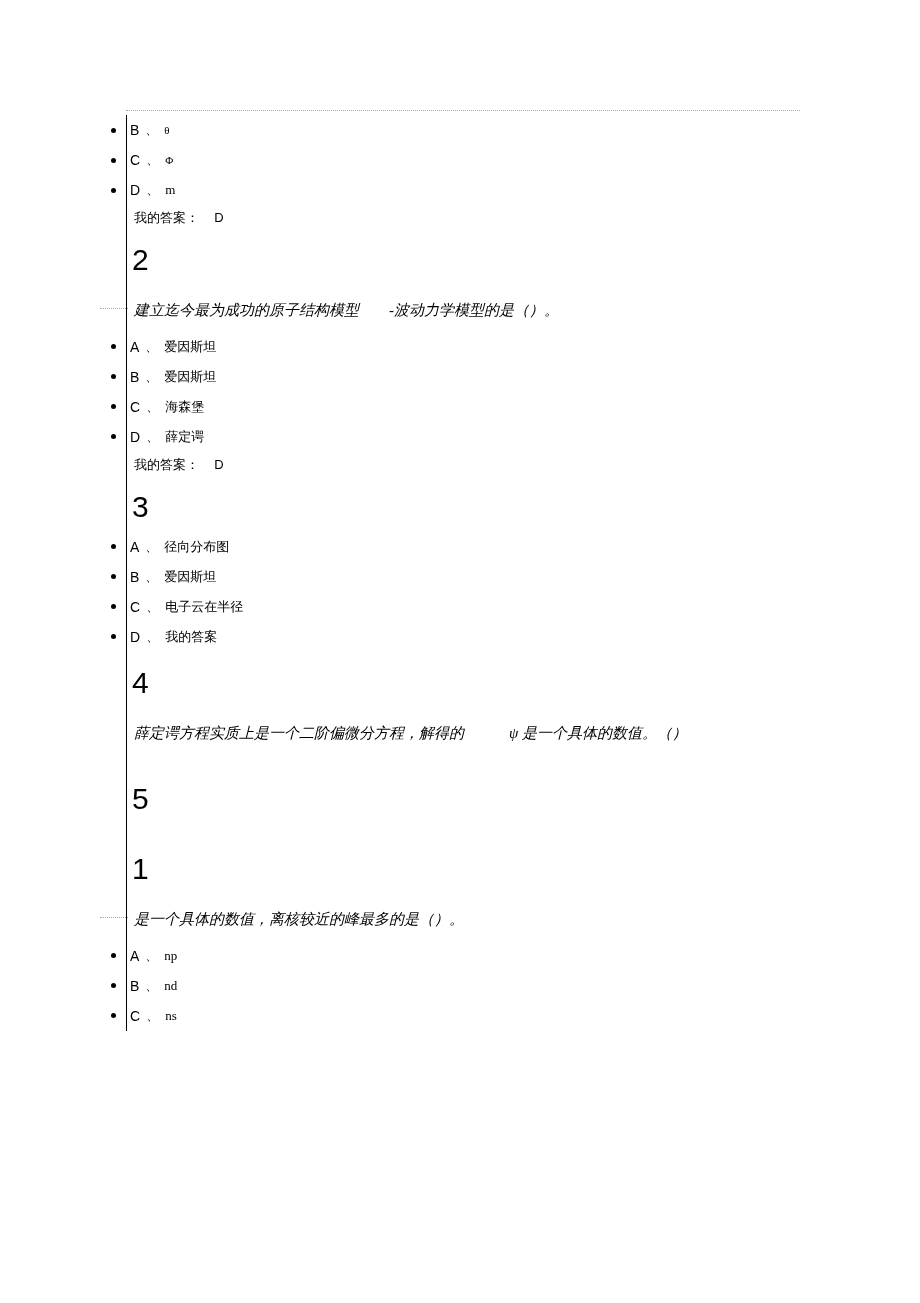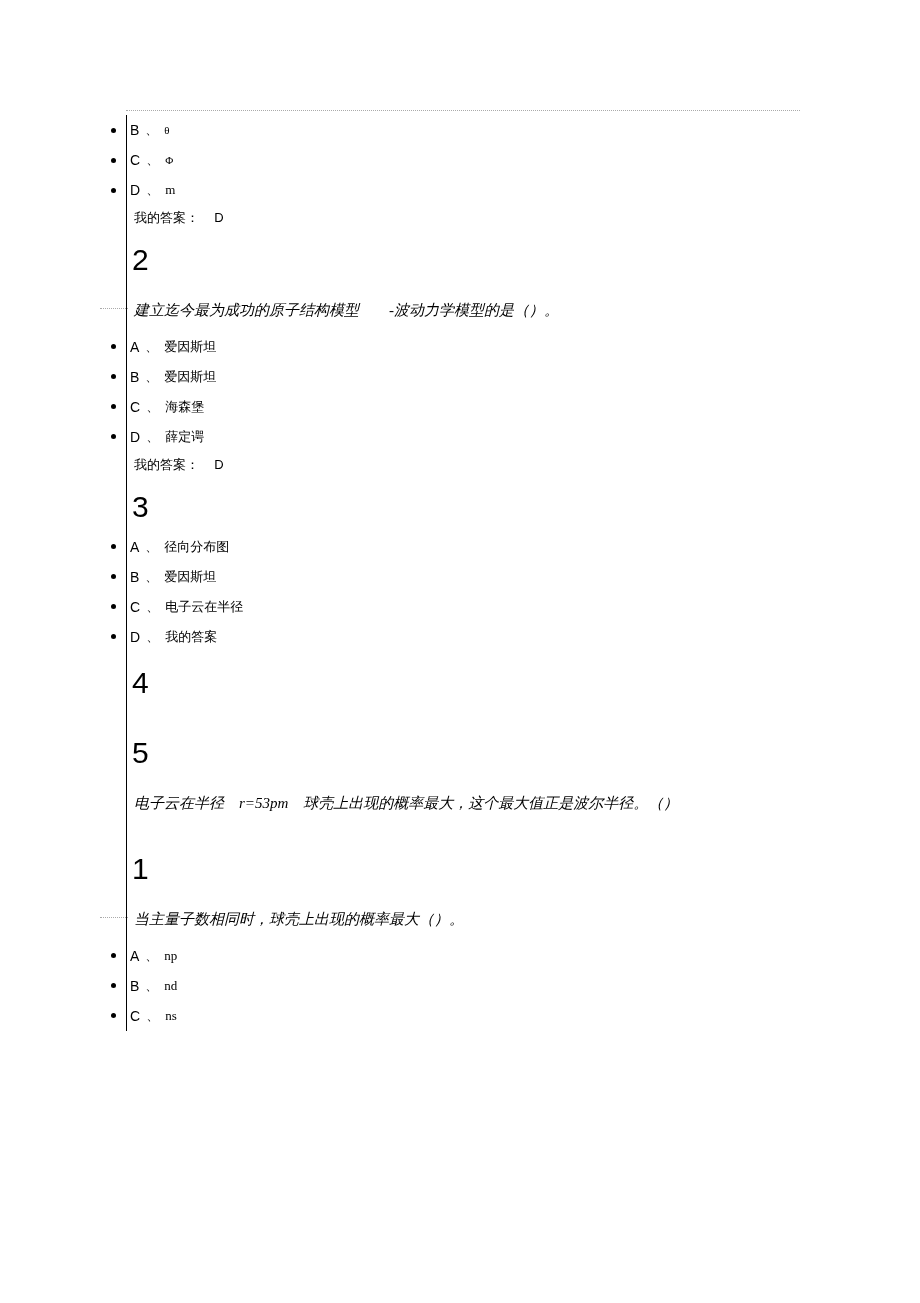--- a/index.html
+++ b/index.html
@@ -169,28 +169,28 @@
       <span class="opt-text">电子云在半径</span>
     </div>
   <div class="option-row">
       <div class="bullet"></div>
       <span class="opt-label">D</span>
       <span class="opt-sep">、</span>
       <span class="opt-text">我的答案</span>
     </div>
 
   <div class="qnum">4</div>
+  <div class="qtext">薛定谔方程实质上是一个二阶偏微分方程，解得的　　　ψ 是一个具体的数值。（）</div>
   <div class="spacer-after"></div>
 
   <div class="qnum">5</div>
-  <div class="qtext">电子云在半径　r=53pm　球壳上出现的概率最大，这个最大值正是波尔半径。（）</div>
   <div class="spacer-after"></div>
 
   <div class="qnum">1</div>
-  <div class="qtext pre-dotted">当主量子数相同时，球壳上出现的概率最大（）。</div>
+  <div class="qtext pre-dotted">是一个具体的数值，离核较近的峰最多的是（）。</div>
   <div class="option-row">
       <div class="bullet"></div>
       <span class="opt-label">A</span>
       <span class="opt-sep">、</span>
       <span class="opt-text">np</span>
     </div>
   <div class="option-row">
       <div class="bullet"></div>
       <span class="opt-label">B</span>
       <span class="opt-sep">、</span>

